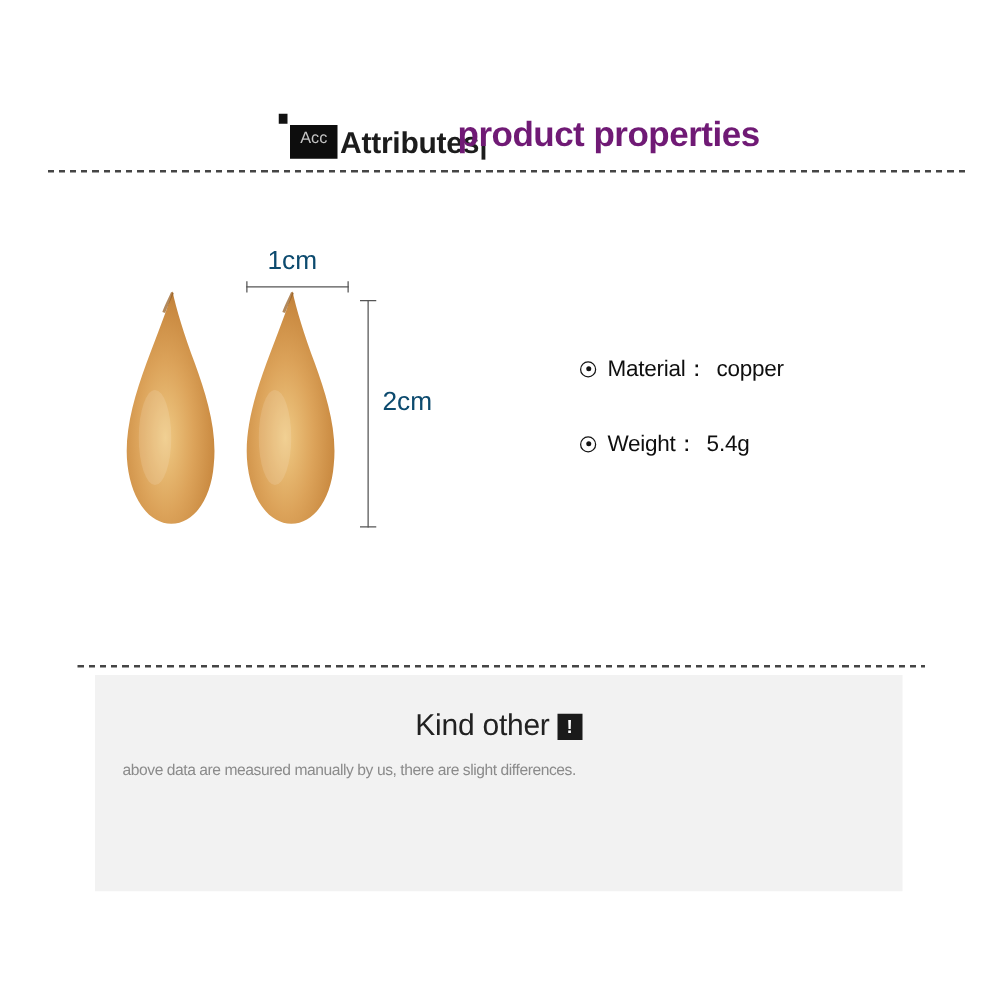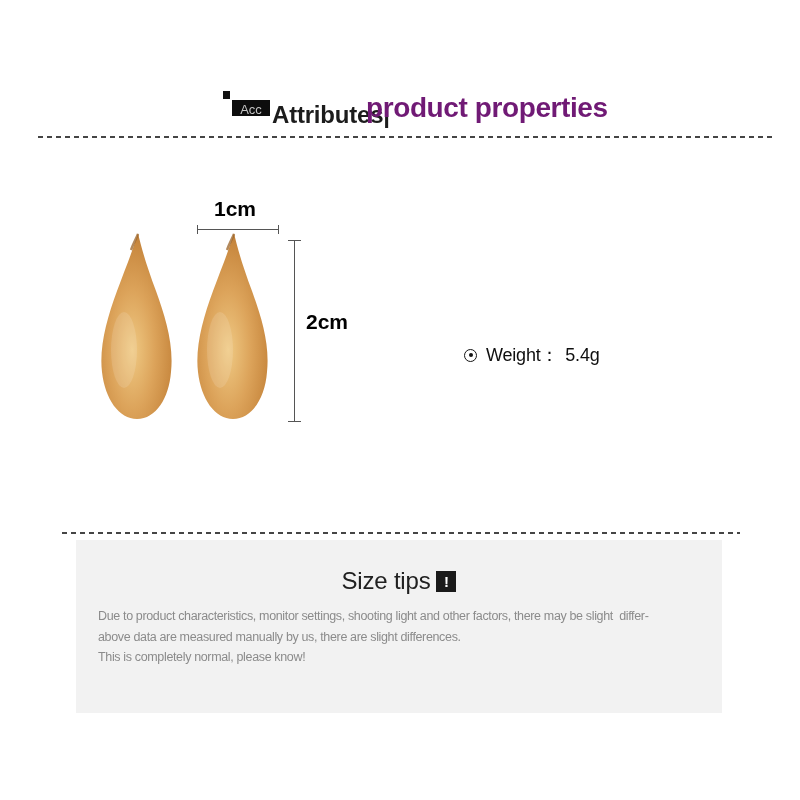--- a/index.html
+++ b/index.html
@@ -3,21 +3,21 @@
 <meta charset="utf-8">
 <style>
   html,body{margin:0;padding:0;background:#fff;}
   .canvas{
     position:relative;width:800px;height:800px;background:#ffffff;overflow:hidden;
     font-family:"Liberation Sans", sans-serif;color:#1a1a1a;
   }
   
   .hdr-square{position:absolute;left:223px;top:91px;width:7px;height:8px;background:#111;}
   .hdr-badge{
-    position:absolute;left:232px;top:100px;width:38px;height:16px;background:#0d0d0d;
+    position:absolute;left:232px;top:100px;width:38px;height:27px;background:#0d0d0d;
     color:#c4c4c4;font-size:13px;line-height:20px;text-align:center;letter-spacing:0;
   }
   .hdr-attrs{
     position:absolute;left:272px;top:101px;font-size:24px;font-weight:600;color:#1c1c1c;
     letter-spacing:-0.2px;
   }
   .hdr-title{
     position:absolute;left:366px;top:92px;font-size:28px;font-weight:700;color:#701a75;
     letter-spacing:-0.4px;
   }
@@ -28,21 +28,21 @@
   .dash1{left:38px;top:136px;width:737px;}
   .dash2{left:62px;top:532px;width:678px;}
   
   .earrings-svg{position:absolute;left:90px;top:228px;width:192px;height:196px;}
   .dim-h{position:absolute;left:197px;top:229px;width:82px;height:1px;background:#555;}
   .dim-h .tick{position:absolute;top:-4px;width:1px;height:9px;background:#555;}
   .dim-h .tick.l{left:0;} .dim-h .tick.r{right:0;}
   .dim-v{position:absolute;left:294px;top:240px;width:1px;height:182px;background:#555;}
   .dim-v .cap{position:absolute;left:-6px;width:13px;height:1px;background:#555;}
   .dim-v .cap.t{top:0;} .dim-v .cap.b{bottom:0;}
-  .dim-label{position:absolute;font-size:21px;color:#000000;font-weight:700;}
+  .dim-label{position:absolute;font-size:21px;color:#0c4a6e;font-weight:400;}
   .dim-label.w{left:214px;top:197px;}
   .dim-label.h{left:306px;top:310px;}
   
   .prop-row{position:absolute;left:464px;display:flex;align-items:center;}
   .prop-row.r0{top:283px;} .prop-row.r1{top:343px;} .prop-row.r2{top:394px;}
   .bullet{
     width:11px;height:11px;border:1.5px solid #141414;border-radius:50%;
     display:inline-flex;align-items:center;justify-content:center;flex:0 0 auto;margin-right:9px;
   }
   .bullet .dot{width:4px;height:4px;border-radius:50%;background:#141414;}
@@ -100,34 +100,39 @@
   <div class="dim-h">
     <span class="tick l"></span>
     <span class="tick r"></span>
   </div>
   <div class="dim-v">
     <span class="cap t"></span>
     <span class="cap b"></span>
   </div>
   <div class="dim-label h">2cm</div>
 
+  <div class="prop-row r0">
+    <span class="bullet">
+        <span class="dot"></span>
+      </span>
+    <span class="prop-label">Material：</span>
+    <span class="prop-value">copper</span>
+  </div>
   <div class="prop-row r1">
     <span class="bullet">
         <span class="dot"></span>
       </span>
     <span class="prop-label">Weight：</span>
     <span class="prop-value">5.4g</span>
   </div>
 
   <div class="dash dash2"></div>
 
   <div class="tips-panel">
     <div class="tips-title-row">
-      <span>Size tips</span><span class="tips-excl">!</span>
+      <span>Kind other</span><span class="tips-excl">!</span>
     </div>
     <div class="tips-lines">
-      <div class="tips-line">Due to product characteristics, monitor settings, shooting light and other factors, there may be slight  differ-</div>
       <div class="tips-line">above data are measured manually by us, there are slight differences.</div>
-      <div class="tips-line">This is completely normal, please know!</div>
     </div>
   </div>
 
 </div>
 
 </body></html>

